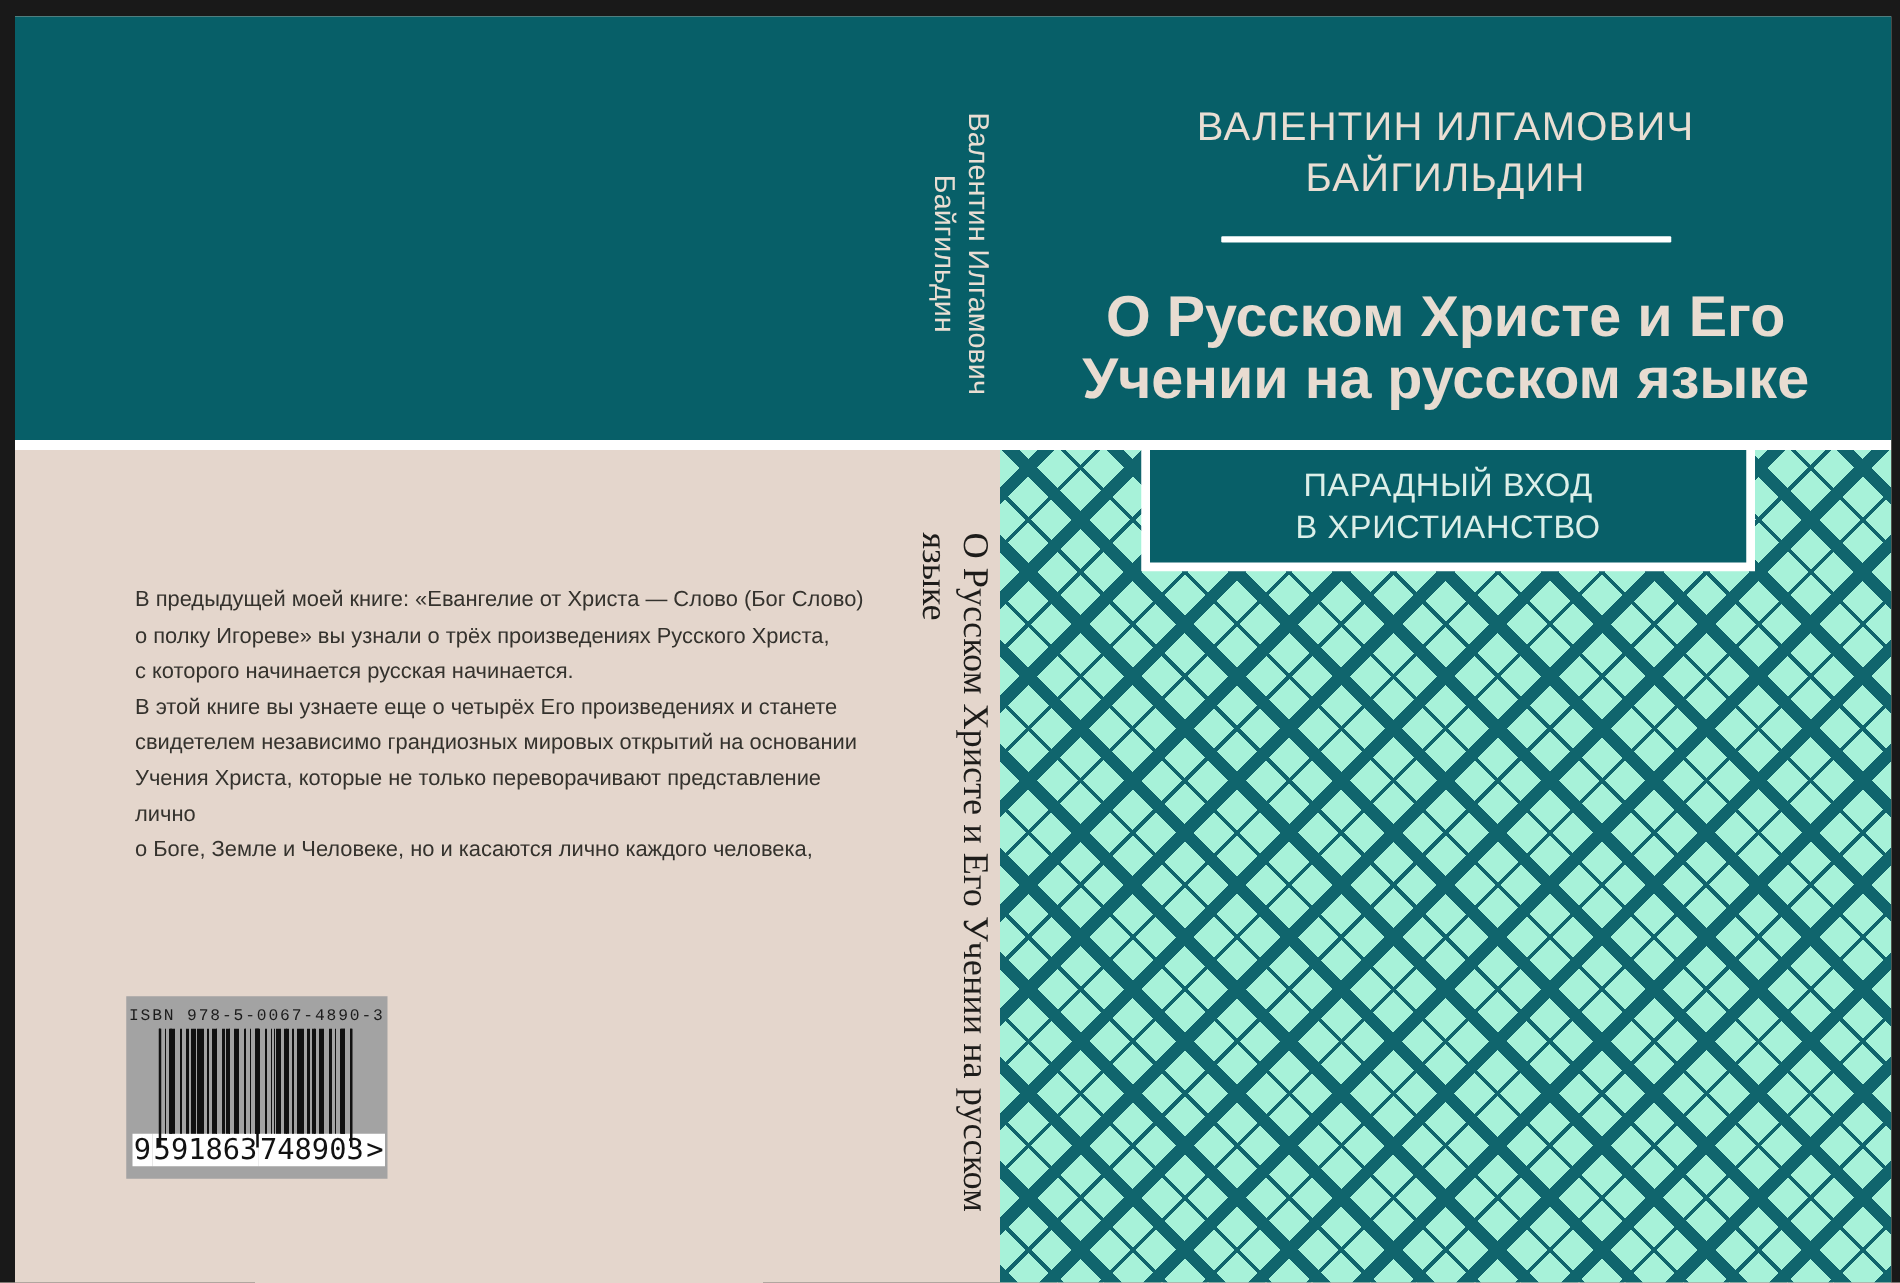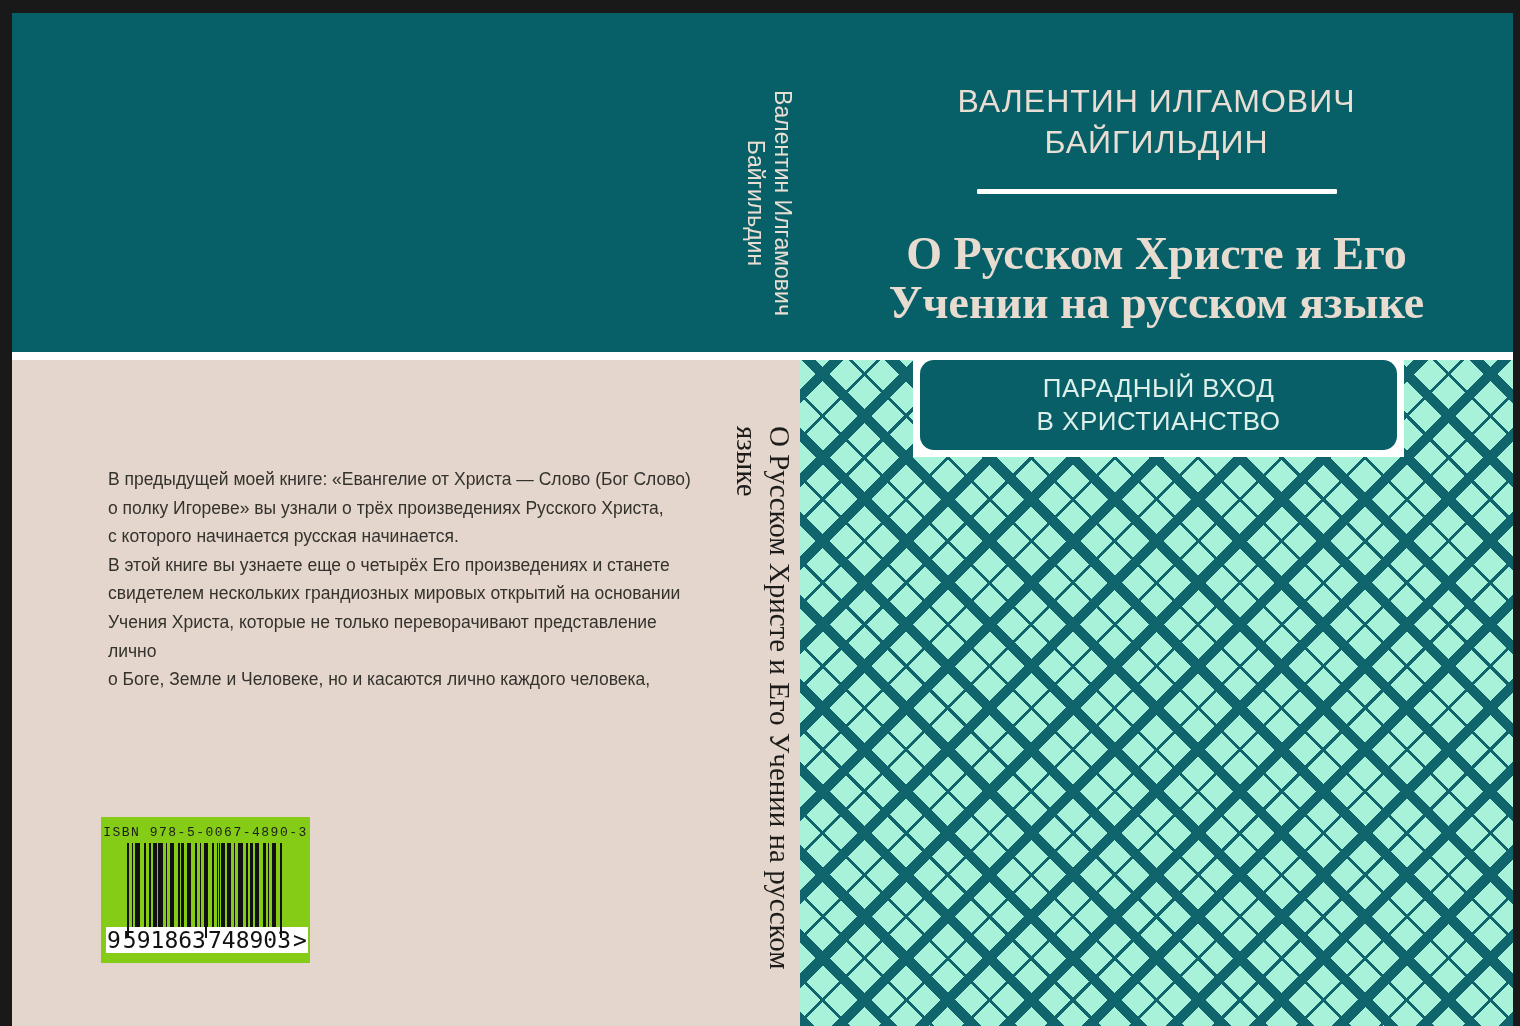--- a/index.html
+++ b/index.html
@@ -22,47 +22,47 @@
     background-color:#a7f2d9;
     background-image:
       repeating-linear-gradient(45deg,#10656d 0 10px,transparent 10px 33px,#10656d 33px 36px,transparent 36px 59px),
       repeating-linear-gradient(-45deg,#10656d 0 10px,transparent 10px 33px,#10656d 33px 36px,transparent 36px 59px);
   }
   
   .front-head{position:absolute;left:788px;right:0;text-align:center;color:#e9ded3;}
   .author-block{top:68px;font-size:32px;line-height:41px;letter-spacing:1px;font-weight:400;}
   .divider-wrap{position:absolute;left:788px;right:0;top:176px;}
   .divider{margin:0 auto;width:360px;height:5px;background:#ffffff;border-radius:1px;}
-  .title-block{top:216px;font-family:Liberation Serif, serif;font-weight:bold;font-size:46px;line-height:49px;color:#e8dcd1;}
+  .title-block{top:216px;font-family:Liberation Sans, sans-serif;font-weight:bold;font-size:46px;line-height:49px;color:#e8dcd1;}
   
   .subtitle-box-outer{position:absolute;left:901px;top:339px;width:491px;height:105px;background:#ffffff;}
   .subtitle-box{
     position:absolute;left:7px;right:7px;top:8px;bottom:7px;background:#085f68;
     display:flex;flex-direction:column;justify-content:center;
-    color:#dcefe9;font-size:26px;line-height:33px;letter-spacing:0.5px;text-align:center;border-radius:14px;
+    color:#dcefe9;font-size:26px;line-height:33px;letter-spacing:0.5px;text-align:center;
   }
   
   .spine-author{
     position:absolute;left:756px;top:190px;width:300px;height:56px;
     margin-left:-150px;margin-top:-28px;transform:rotate(90deg);
     text-align:center;color:#e9ded3;font-size:23px;line-height:27px;white-space:nowrap;
   }
   .spine-title{
     position:absolute;left:752px;top:693px;width:560px;height:64px;
     margin-left:-280px;margin-top:-32px;transform:rotate(90deg);
     text-align:left;color:#1d1c1a;font-family:"Liberation Serif",serif;
     font-size:29px;line-height:33px;white-space:nowrap;
   }
   
   .back-text{
     position:absolute;left:96px;top:419px;width:600px;
     color:#34322d;font-size:17.5px;line-height:28.6px;margin-top:33px;
   }
   
-  .barcode-box{position:absolute;left:89px;top:804px;width:209px;height:146px;background:#84cc16;}
+  .barcode-box{position:absolute;left:89px;top:784px;width:209px;height:146px;background:#a3a3a3;}
   .isbn-label{
     margin-top:8px;text-align:center;color:#1c1c1c;
     font-family:"Liberation Mono",monospace;font-size:13px;letter-spacing:1.5px;white-space:nowrap;
   }
   .bars{
     position:relative;margin:3px 28px 0 26px;height:84px;
     background-image:
       repeating-linear-gradient(90deg,#111 0 2px,transparent 2px 5px,#111 5px 6px,transparent 6px 9px,#111 9px 13px,transparent 13px 17px),
       repeating-linear-gradient(90deg,#111 0 1px,transparent 1px 8px,#111 8px 11px,transparent 11px 23px);
   }
@@ -114,21 +114,21 @@
   <div class="spine-title">
     <div>О Русском Христе и Его Учении на русском</div>
     <div>языке</div>
   </div>
 
   <div class="back-text">
     <div>В предыдущей моей книге: «Евангелие от Христа — Слово (Бог Слово)</div>
     <div>о полку Игореве» вы узнали о трёх произведениях Русского Христа,</div>
     <div>с которого начинается русская начинается.</div>
     <div>В этой книге вы узнаете еще о четырёх Его произведениях и станете</div>
-    <div>свидетелем нескольких грандиозных мировых открытий на основании</div>
+    <div>свидетелем независимо грандиозных мировых открытий на основании</div>
     <div>Учения Христа, которые не только переворачивают представление лично</div>
     <div>о Боге, Земле и Человеке, но и касаются лично каждого человека,</div>
   </div>
 
   <div class="barcode-box">
     <div class="isbn-label">ISBN 978-5-0067-4890-3</div>
     <div class="bars">
       <div class="guard g1"></div>
       <div class="guard g2"></div>
       <div class="guard g3"></div>

